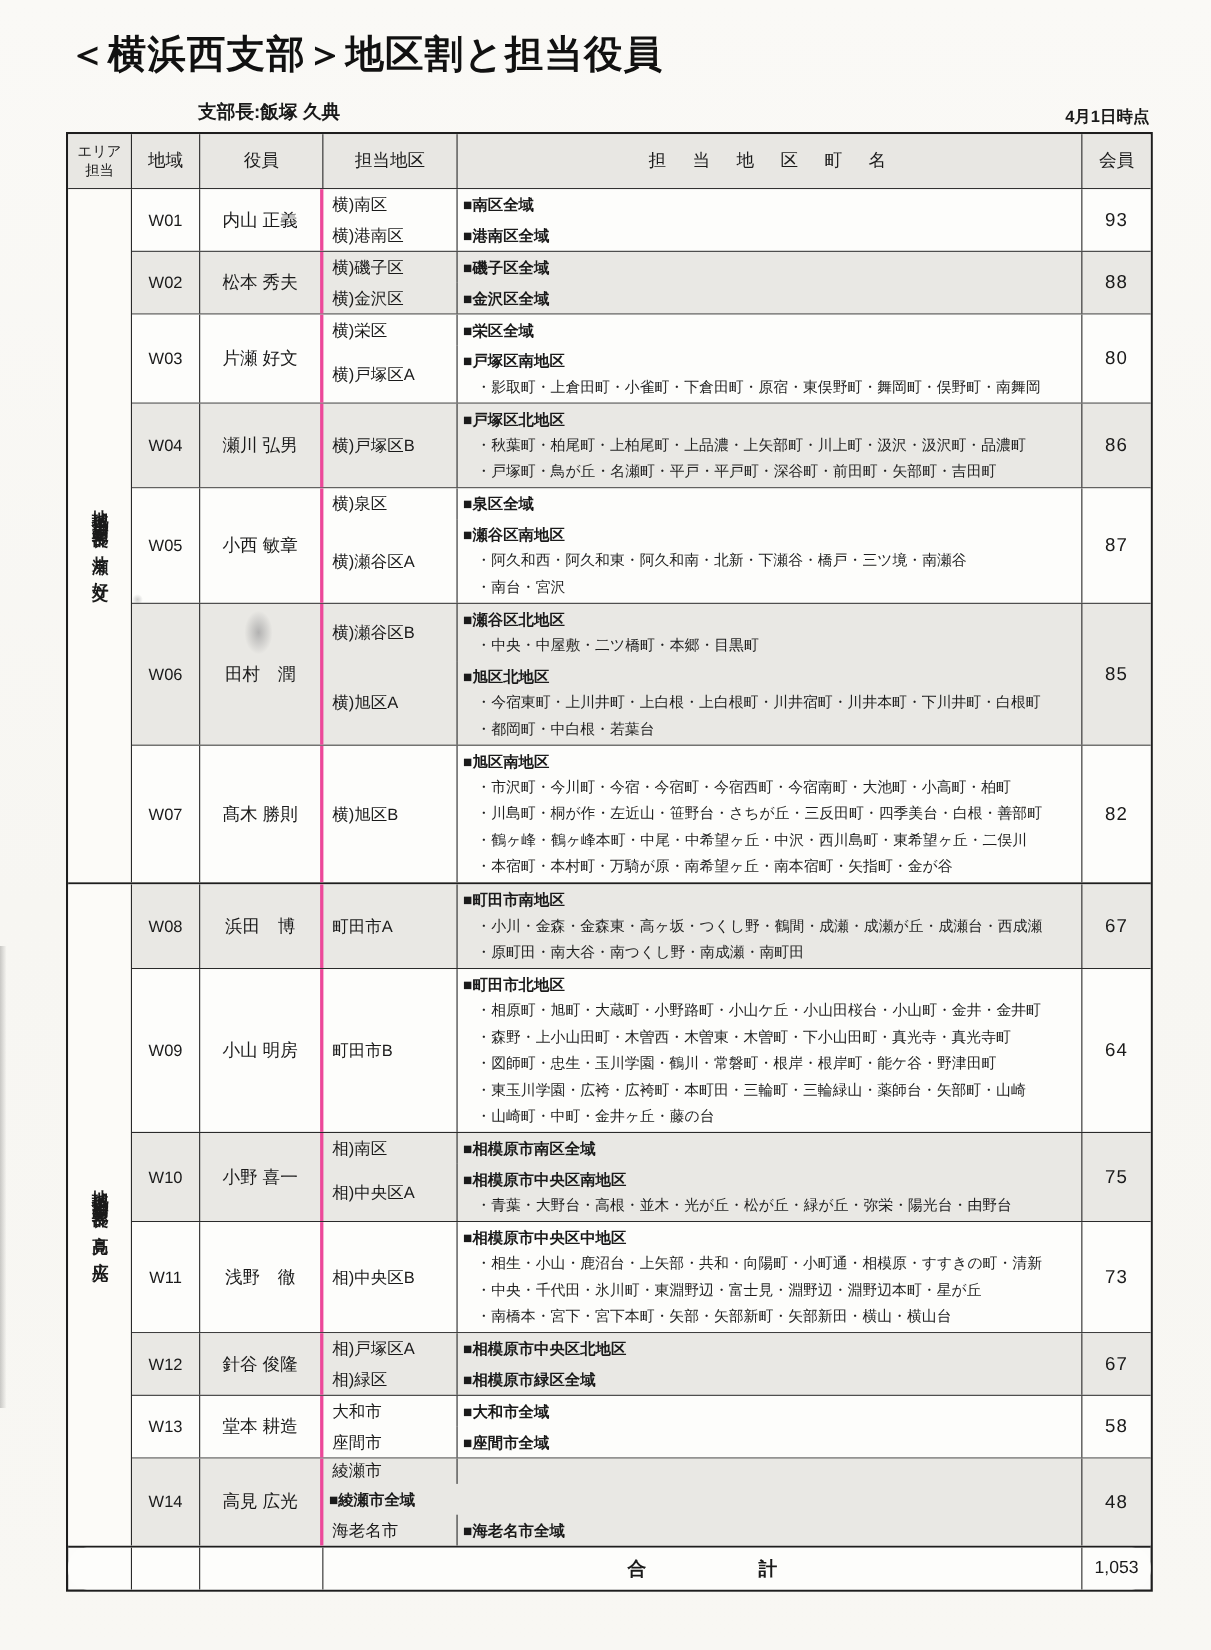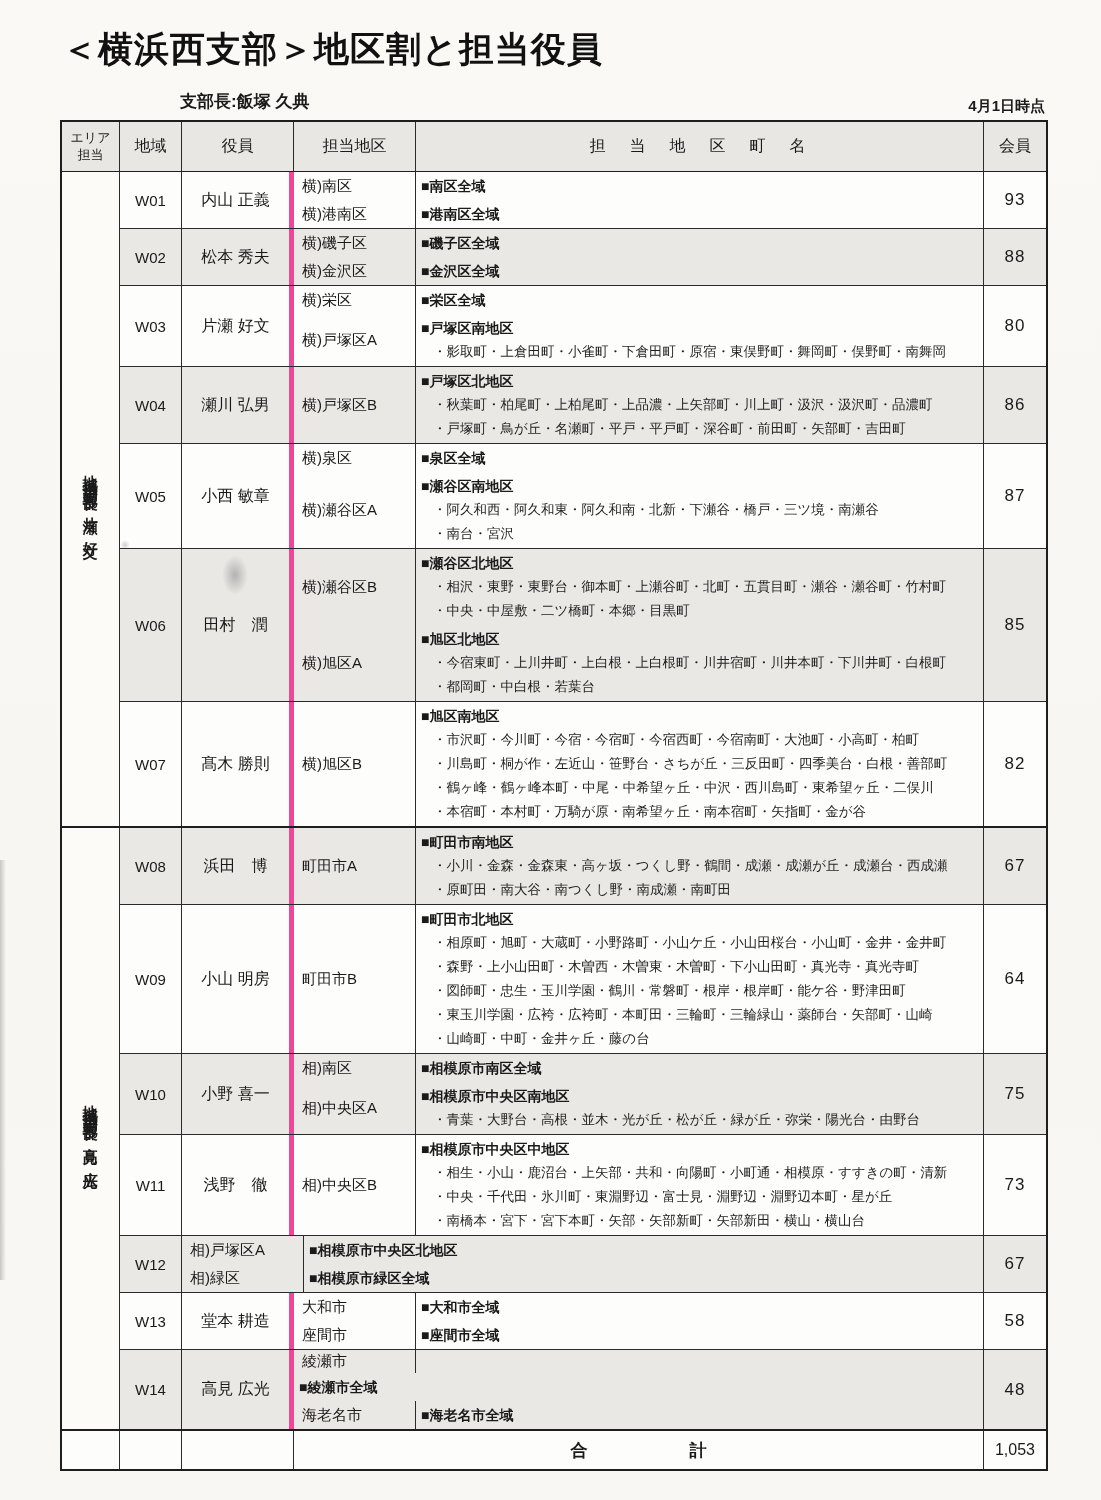--- a/index.html
+++ b/index.html
@@ -52,21 +52,21 @@
   }
   .group-rows { flex:1; display:flex; flex-direction:column; }
   .row { display:flex; border-bottom:1px solid #2a2a2a; background:#fdfdfb; }
   .row:last-child { border-bottom:none; }
   .row.shaded { background:#e9e8e4; }
   .cell-region {
     width:62px; border-right:1px solid #2a2a2a;
     display:flex; align-items:center; justify-content:center; font-size:15px;
   }
   .cell-officer {
-    width:112px; border-right:5px solid #ec4899;
+    width:112px; border-right:3px solid #ec4899;
     display:flex; align-items:center; justify-content:center; font-size:16px;
   }
   .cell-blocks { flex:1; display:flex; flex-direction:column; border-right:1px solid #2a2a2a; }
   .block { display:flex; flex:1; }
   .b-district {
     width:122px; border-right:1px solid #2a2a2a;
     display:flex; align-items:center;
     padding:2px 2px 2px 8px; font-size:15px;
   }
   .b-towns { flex:1; padding:2px 0; display:flex; flex-direction:column; justify-content:center; }
@@ -226,21 +226,20 @@
               <div class="cell-members">87</div>
             </div>
             <div class="row shaded">
               <div class="cell-region">W06</div>
               <div class="cell-officer">田村　潤</div>
               <div class="cell-blocks">
                 <div class="block" style="flex-grow: 3;">
                   <div class="b-district">横)瀬谷区B</div>
                   <div class="b-towns">
                     <div class="line heading">■瀬谷区北地区</div>
-                    <div class="line towns">・相沢・東野・東野台・御本町・上瀬谷町・北町・五貫目町・瀬谷・瀬谷町・竹村町</div>
                     <div class="line towns">・中央・中屋敷・二ツ橋町・本郷・目黒町</div>
                   </div>
                 </div>
                 <div class="block" style="flex-grow: 3;">
                   <div class="b-district">横)旭区A</div>
                   <div class="b-towns">
                     <div class="line heading">■旭区北地区</div>
                     <div class="line towns">・今宿東町・上川井町・上白根・上白根町・川井宿町・川井本町・下川井町・白根町</div>
                     <div class="line towns">・都岡町・中白根・若葉台</div>
                   </div>
@@ -336,20 +335,21 @@
                     <div class="line towns">・相生・小山・鹿沼台・上矢部・共和・向陽町・小町通・相模原・すすきの町・清新</div>
                     <div class="line towns">・中央・千代田・氷川町・東淵野辺・富士見・淵野辺・淵野辺本町・星が丘</div>
                     <div class="line towns">・南橋本・宮下・宮下本町・矢部・矢部新町・矢部新田・横山・横山台</div>
                   </div>
                 </div>
               </div>
               <div class="cell-members">73</div>
             </div>
             <div class="row shaded">
               <div class="cell-region">W12</div>
+              <div class="cell-officer">針谷 俊隆</div>
               <div class="cell-blocks">
                 <div class="block" style="flex-grow: 2;">
                   <div class="b-district">相)戸塚区A</div>
                   <div class="b-towns">
                     <div class="line heading">■相模原市中央区北地区</div>
                   </div>
                 </div>
                 <div class="block" style="flex-grow: 1;">
                   <div class="b-district">相)緑区</div>
                   <div class="b-towns">

